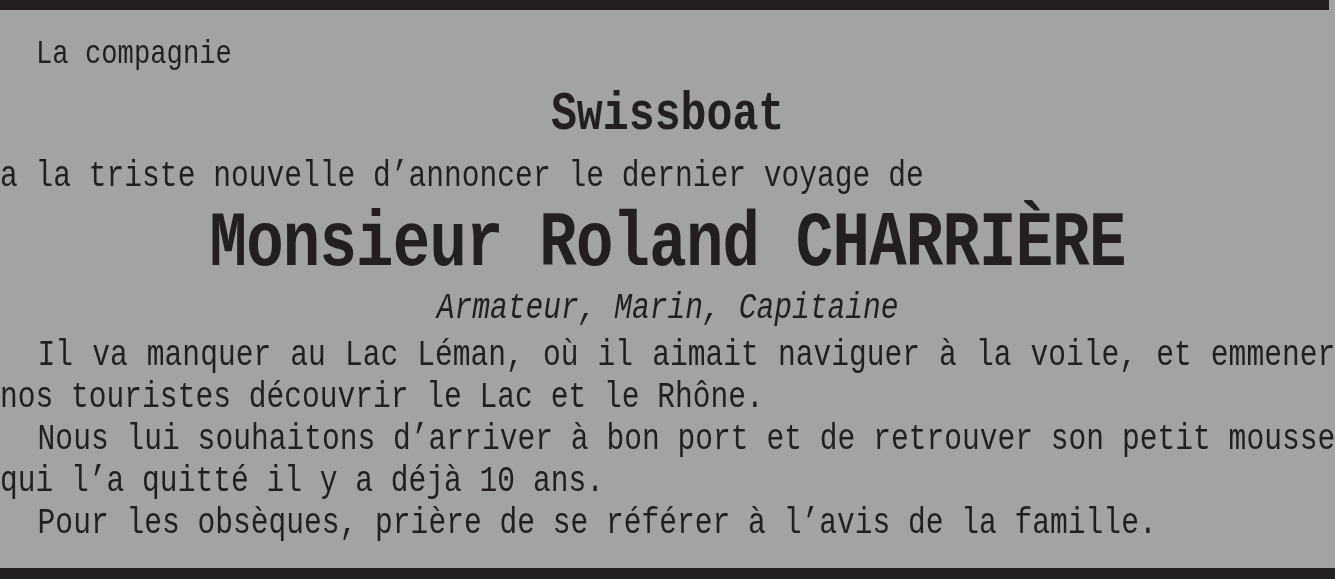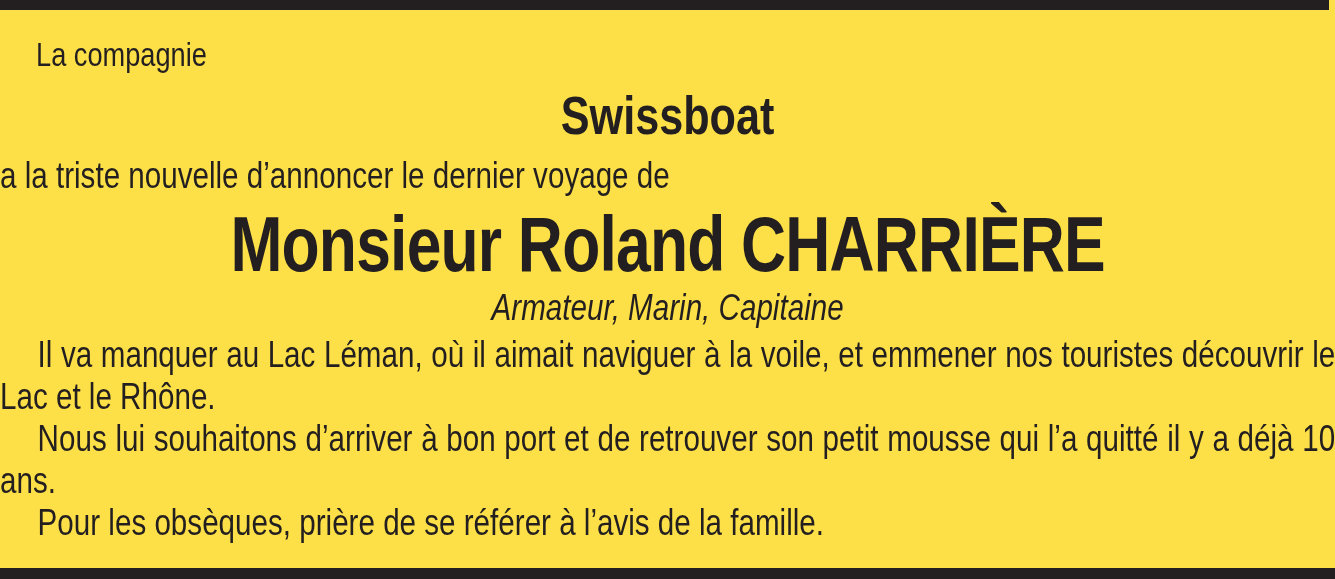--- a/index.html
+++ b/index.html
@@ -7,23 +7,23 @@
     padding: 0;
     width: 1335px;
     height: 579px;
     background: #ffffff;
     overflow: hidden;
   }
   .page {
     position: relative;
     width: 1335px;
     height: 579px;
-    background: #fde047;
+    background: #a3a3a3;
     color: #231f20;
-    font-family: Liberation Sans, sans-serif;
+    font-family: Liberation Mono, monospace;
   }
   .rule {
     position: absolute;
     left: 0;
     background: #231f20;
   }
   .rule.top { top: 0; height: 10px; width: 1329px; }
   .rule.bottom { bottom: 0; height: 11px; width: 1335px; }
 
   

